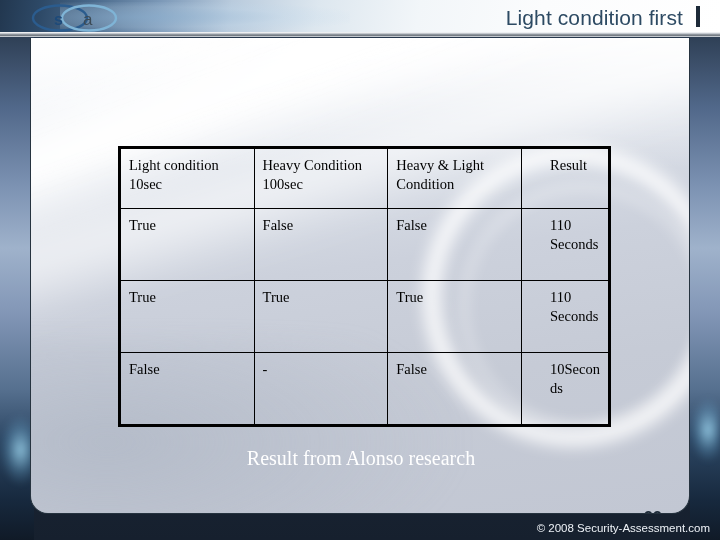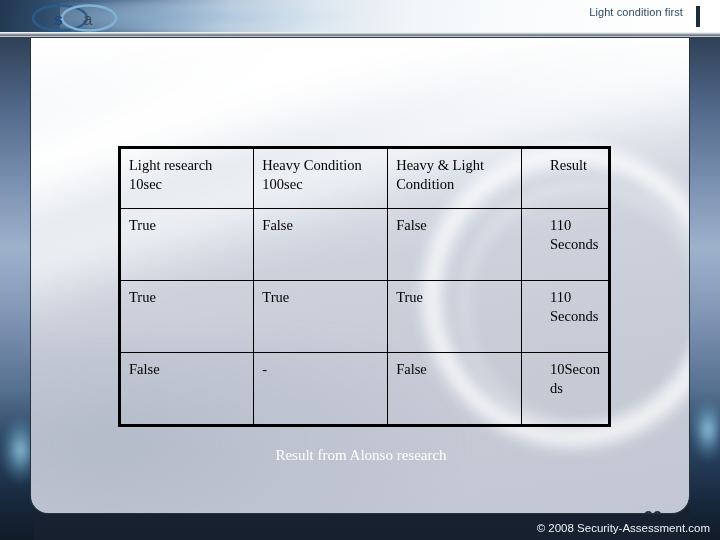--- a/index.html
+++ b/index.html
@@ -47,21 +47,21 @@
   }
   #divider {
     position:absolute; left:0; top:32px; width:720px; height:5px;
     background:linear-gradient(180deg,#ffffff 0%,#d9dde2 22%,#8e959d 50%,#6e757d 68%,#b9bfc6 88%,#eef1f4 100%);
   }
   #logo {
     position:absolute; left:27px; top:3px; width:96px; height:30px; z-index:3;
   }
   #title {
     position:absolute; right:37px; top:6px; z-index:3;
-    font-size:11px; color:#2d4a63; letter-spacing:.1px; white-space:nowrap;
+    font-size:21px; color:#2d4a63; letter-spacing:.1px; white-space:nowrap;
   }
   #title-bar {
     position:absolute; right:20px; top:6px; width:4px; height:21px;
     background:#1d2a38; z-index:3;
   }
 
   
   #panel {
     position:absolute; left:30px; top:38px; width:660px; height:476px;
     border:1.4px solid #26333f;
@@ -131,21 +131,21 @@
   td.c1 { width:137px; }
   td.c2 { width:137px;margin-left:39px; }
   td.c3 { width:137px;font-family:Liberation Serif, serif; }
   td.c4 { width:78px;padding-left:28px; }
   .cellline { display:block; }
 
   
   #caption {
     position:absolute; left:0; top:409px; width:660px; text-align:center;
     z-index:5;
-    font-family:"Liberation Serif", serif; font-size:15px; color:#ffffff;
+    font-family:"Liberation Serif", serif; font-size:20px; color:#ffffff;
   }
   #pageno {
     position:absolute; right:27px; top:470px; z-index:5;
     font-size:16.5px; font-weight:bold; color:#1d2a38;
   }
   #footer {
     position:absolute; right:10px; bottom:6px; z-index:6;
     font-size:11.5px; color:#eef2f7; white-space:nowrap;
   }
 </style>
@@ -178,21 +178,21 @@
     <div class="ring"></div>
     <div class="ring-2"></div>
     <div class="swoosh-a"></div>
     <div class="swoosh-b"></div>
 
     <div id="table-wrap">
       <table>
         <tbody>
           <tr class="head">
             <td class="c1">
-              <span class="cellline">Light research</span>
+              <span class="cellline">Light condition</span>
               <span class="cellline">10sec</span>
             </td>
             <td class="c2">
               <span class="cellline">Heavy Condition</span>
               <span class="cellline">100sec</span>
             </td>
             <td class="c3">
               <span class="cellline">Heavy &amp; Light</span>
               <span class="cellline">Condition</span>
             </td>

